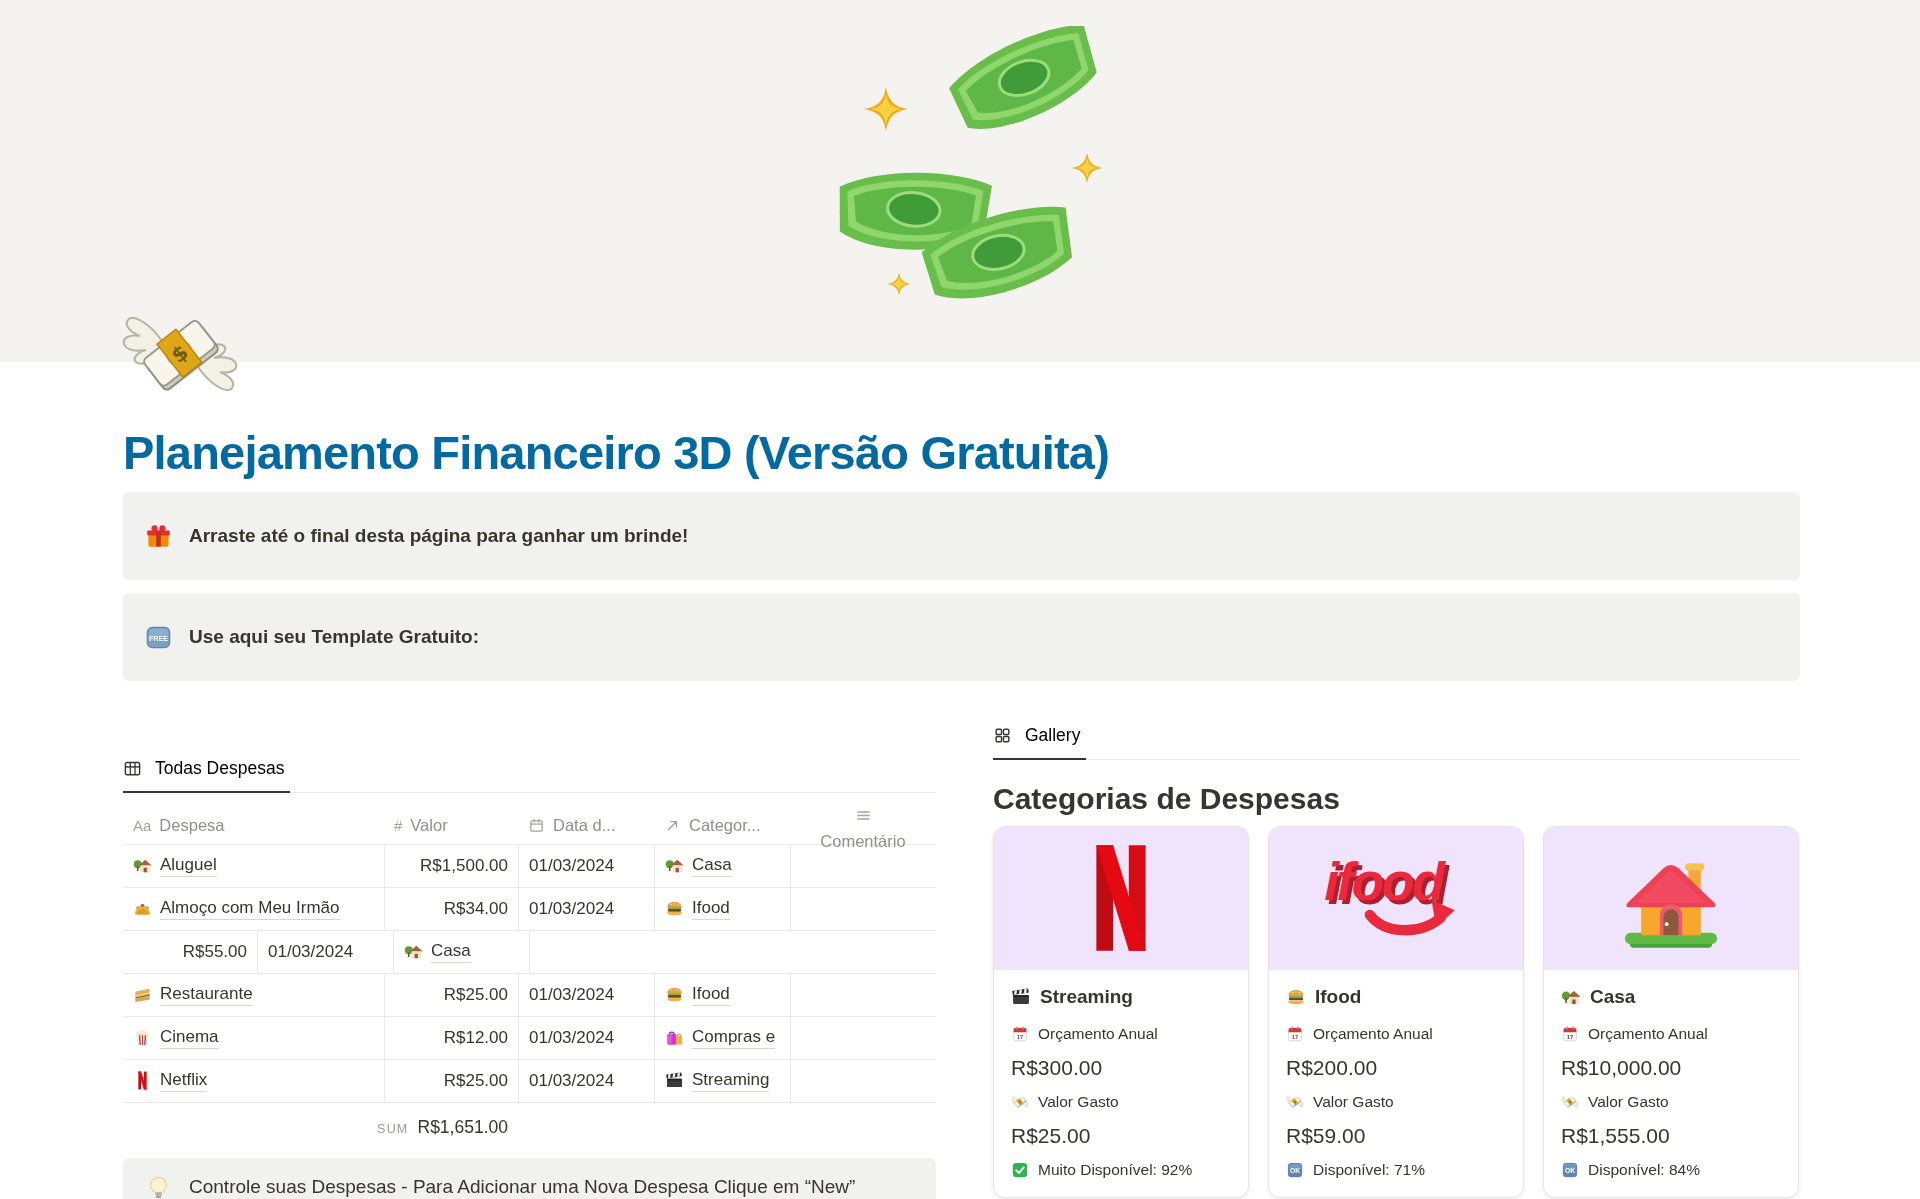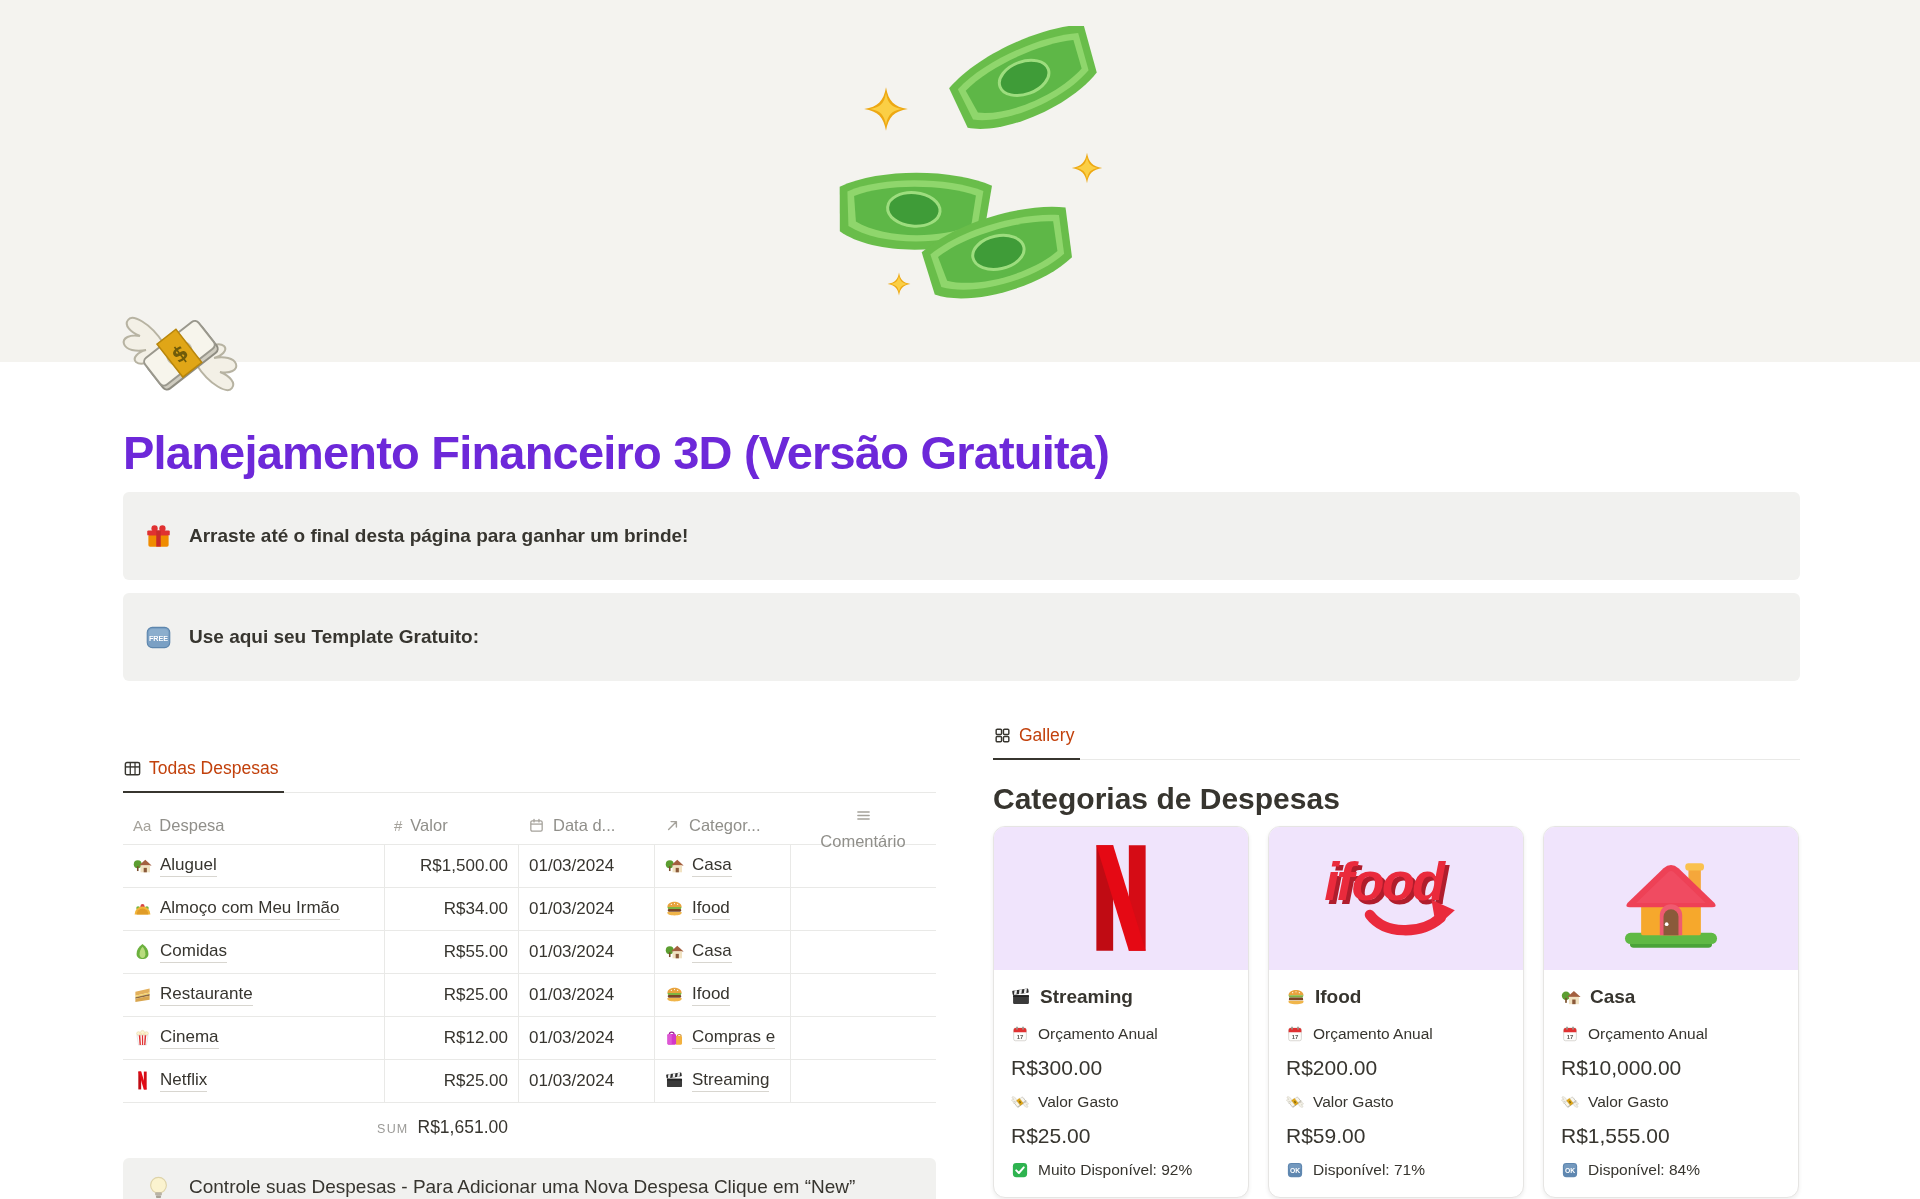--- a/index.html
+++ b/index.html
@@ -7,36 +7,36 @@
   body { font-family:"Liberation Sans","DejaVu Sans",sans-serif; color:#37352f; background:#fff; }
   .viewport { position:relative; width:1920px; height:1199px; overflow:hidden; background:#fff; }
 
   .cover { position:absolute; left:0; top:0; width:1920px; height:362px; background:#f4f3ef; }
   .cover-art { position:absolute; left:835px; top:26px; }
 
   .page-icon { position:absolute; left:120px; top:294px; width:120px; height:120px; }
   .page-icon svg { width:100%; height:100%; }
 
   .content { position:absolute; left:123px; top:424px; width:1677px; }
-  .title { font-size:47px; line-height:57px; font-weight:bold; letter-spacing:-0.8px; color:#6d28d9; }
+  .title { font-size:47px; line-height:57px; font-weight:bold; letter-spacing:-0.8px; color:#0369a1; }
 
   .callout { display:flex; align-items:center; gap:17px; background:#f1f1ef; border-radius:6px; height:88px; padding:0 22px; margin-top:13px; }
   .callout .txt { font-size:19px; font-weight:bold; }
   .icon { display:inline-flex; align-items:center; justify-content:center; flex:none; }
   .icon svg, .ic { width:100%; height:100%; }
   .i27 { width:27px; height:27px; }
   .i18 { width:18px; height:18px; }
   .i20 { width:20px; height:20px; }
 
   .main { display:flex; margin-top:44px; }
   .leftcol { width:813px; margin-right:57px; padding-top:33px; }
   .rightcol { width:807px; }
 
   .tabbar { display:flex; border-bottom:1px solid #e9e9e7; }
-  .tab { display:inline-flex; align-items:center; gap:7px; font-size:17.5px; color:#c2410c; padding:0 6px 12px 0; border-bottom:2.5px solid #37352f; margin-bottom:-1.5px; cursor:pointer; }
+  .tab { display:inline-flex; align-items:center; gap:13px; font-size:17.5px; color:#000000; padding:0 6px 12px 0; border-bottom:2.5px solid #37352f; margin-bottom:-1.5px; cursor:pointer; }
   .tab .icon { width:19px; height:19px; }
 
   .h2 { font-size:30px; font-weight:bold; margin-top:22px; line-height:34px; }
 
   .table { margin-top:14px; width:813px; }
   .thead { display:flex; height:38px; align-items:center; color:#908f8a; font-size:16.5px; border-bottom:1px solid #e9e9e7; }
   .th { display:flex; align-items:center; gap:8px; padding:0 10px; height:100%; }
   .pit { font-size:15px; color:#a5a29b; }
   .pi { width:17px; height:17px; display:inline-flex; }
   .pi svg { width:100%; height:100%; }
@@ -371,28 +371,20 @@
                 <span class="icon cellicon">
                   <svg class="ic" aria-hidden="true">
                     <use href="#sym-burger"></use>
                   </svg>
                 </span>
                 <span class="plink">Ifood</span>
               </div>
             <div class="td c5"></div>
           </div>
           <div class="trow">
-            <div class="td c1">
-                <span class="icon cellicon">
-                  <svg class="ic" aria-hidden="true">
-                    <use href="#sym-leafy-green"></use>
-                  </svg>
-                </span>
-                <span class="plink">Comidas</span>
-              </div>
             <div class="td c2">R$55.00</div>
             <div class="td c3">01/03/2024</div>
             <div class="td c4">
                 <span class="icon cellicon">
                   <svg class="ic" aria-hidden="true">
                     <use href="#sym-house"></use>
                   </svg>
                 </span>
                 <span class="plink">Casa</span>
               </div>

